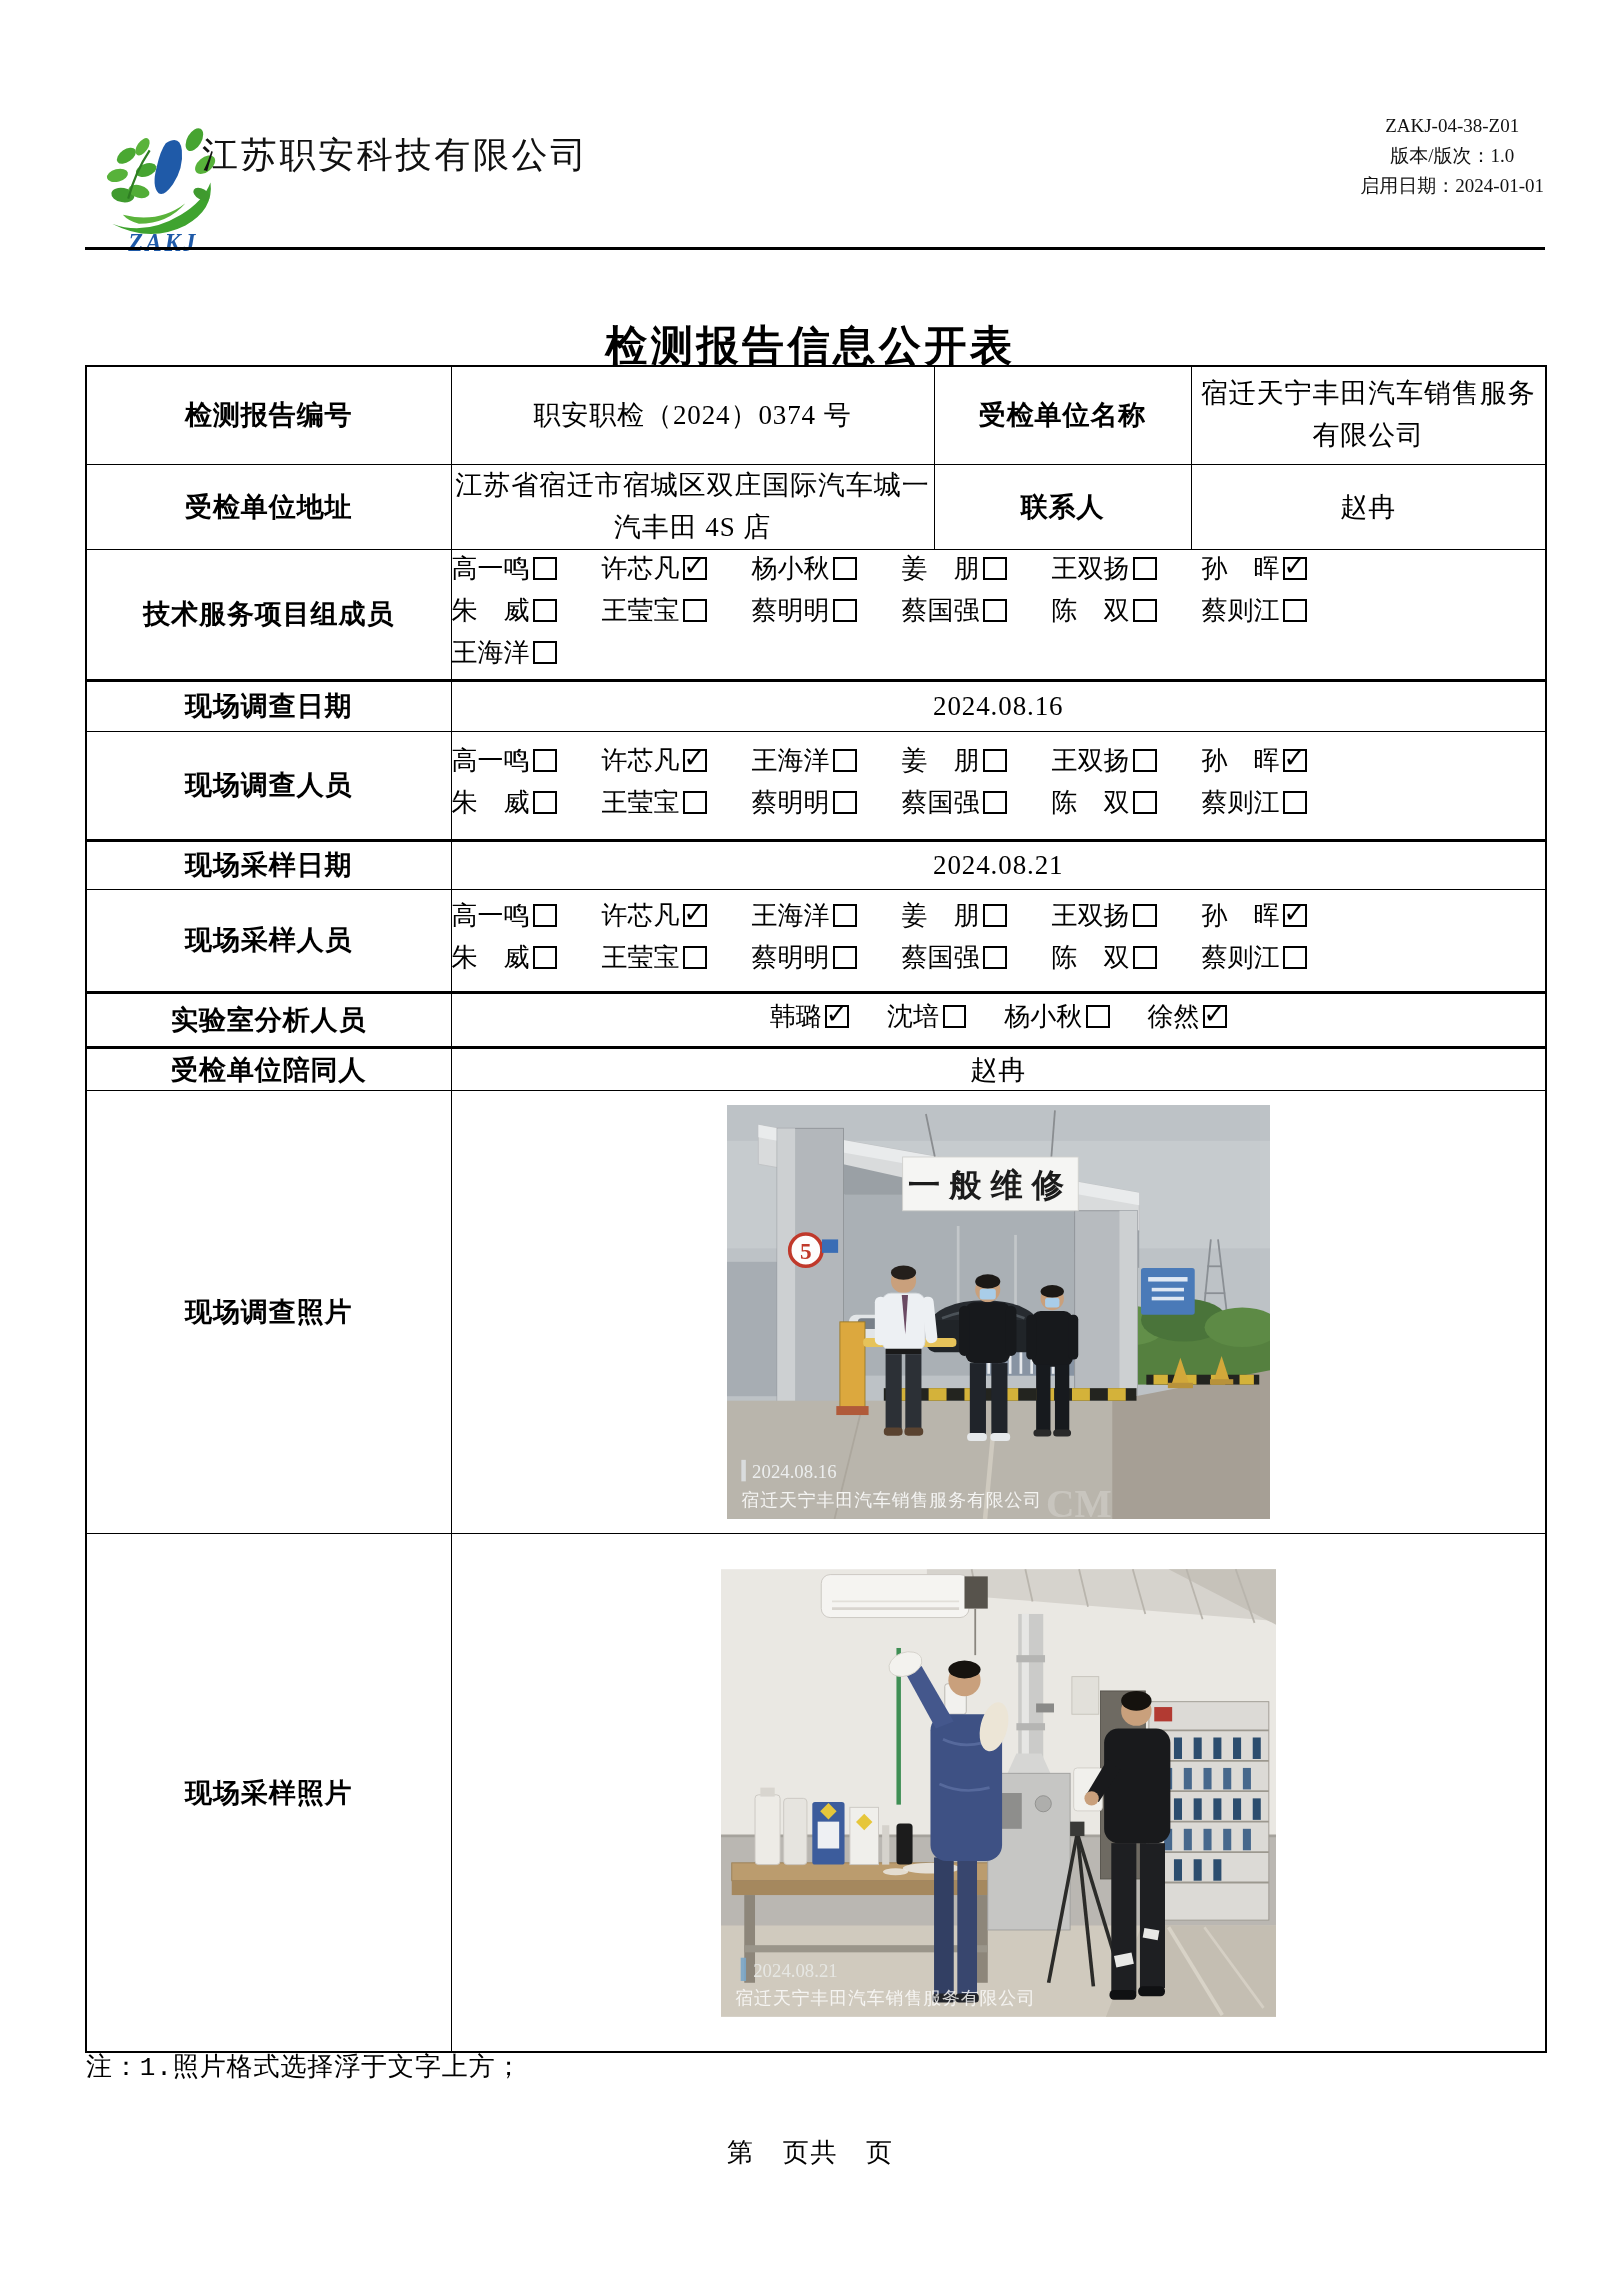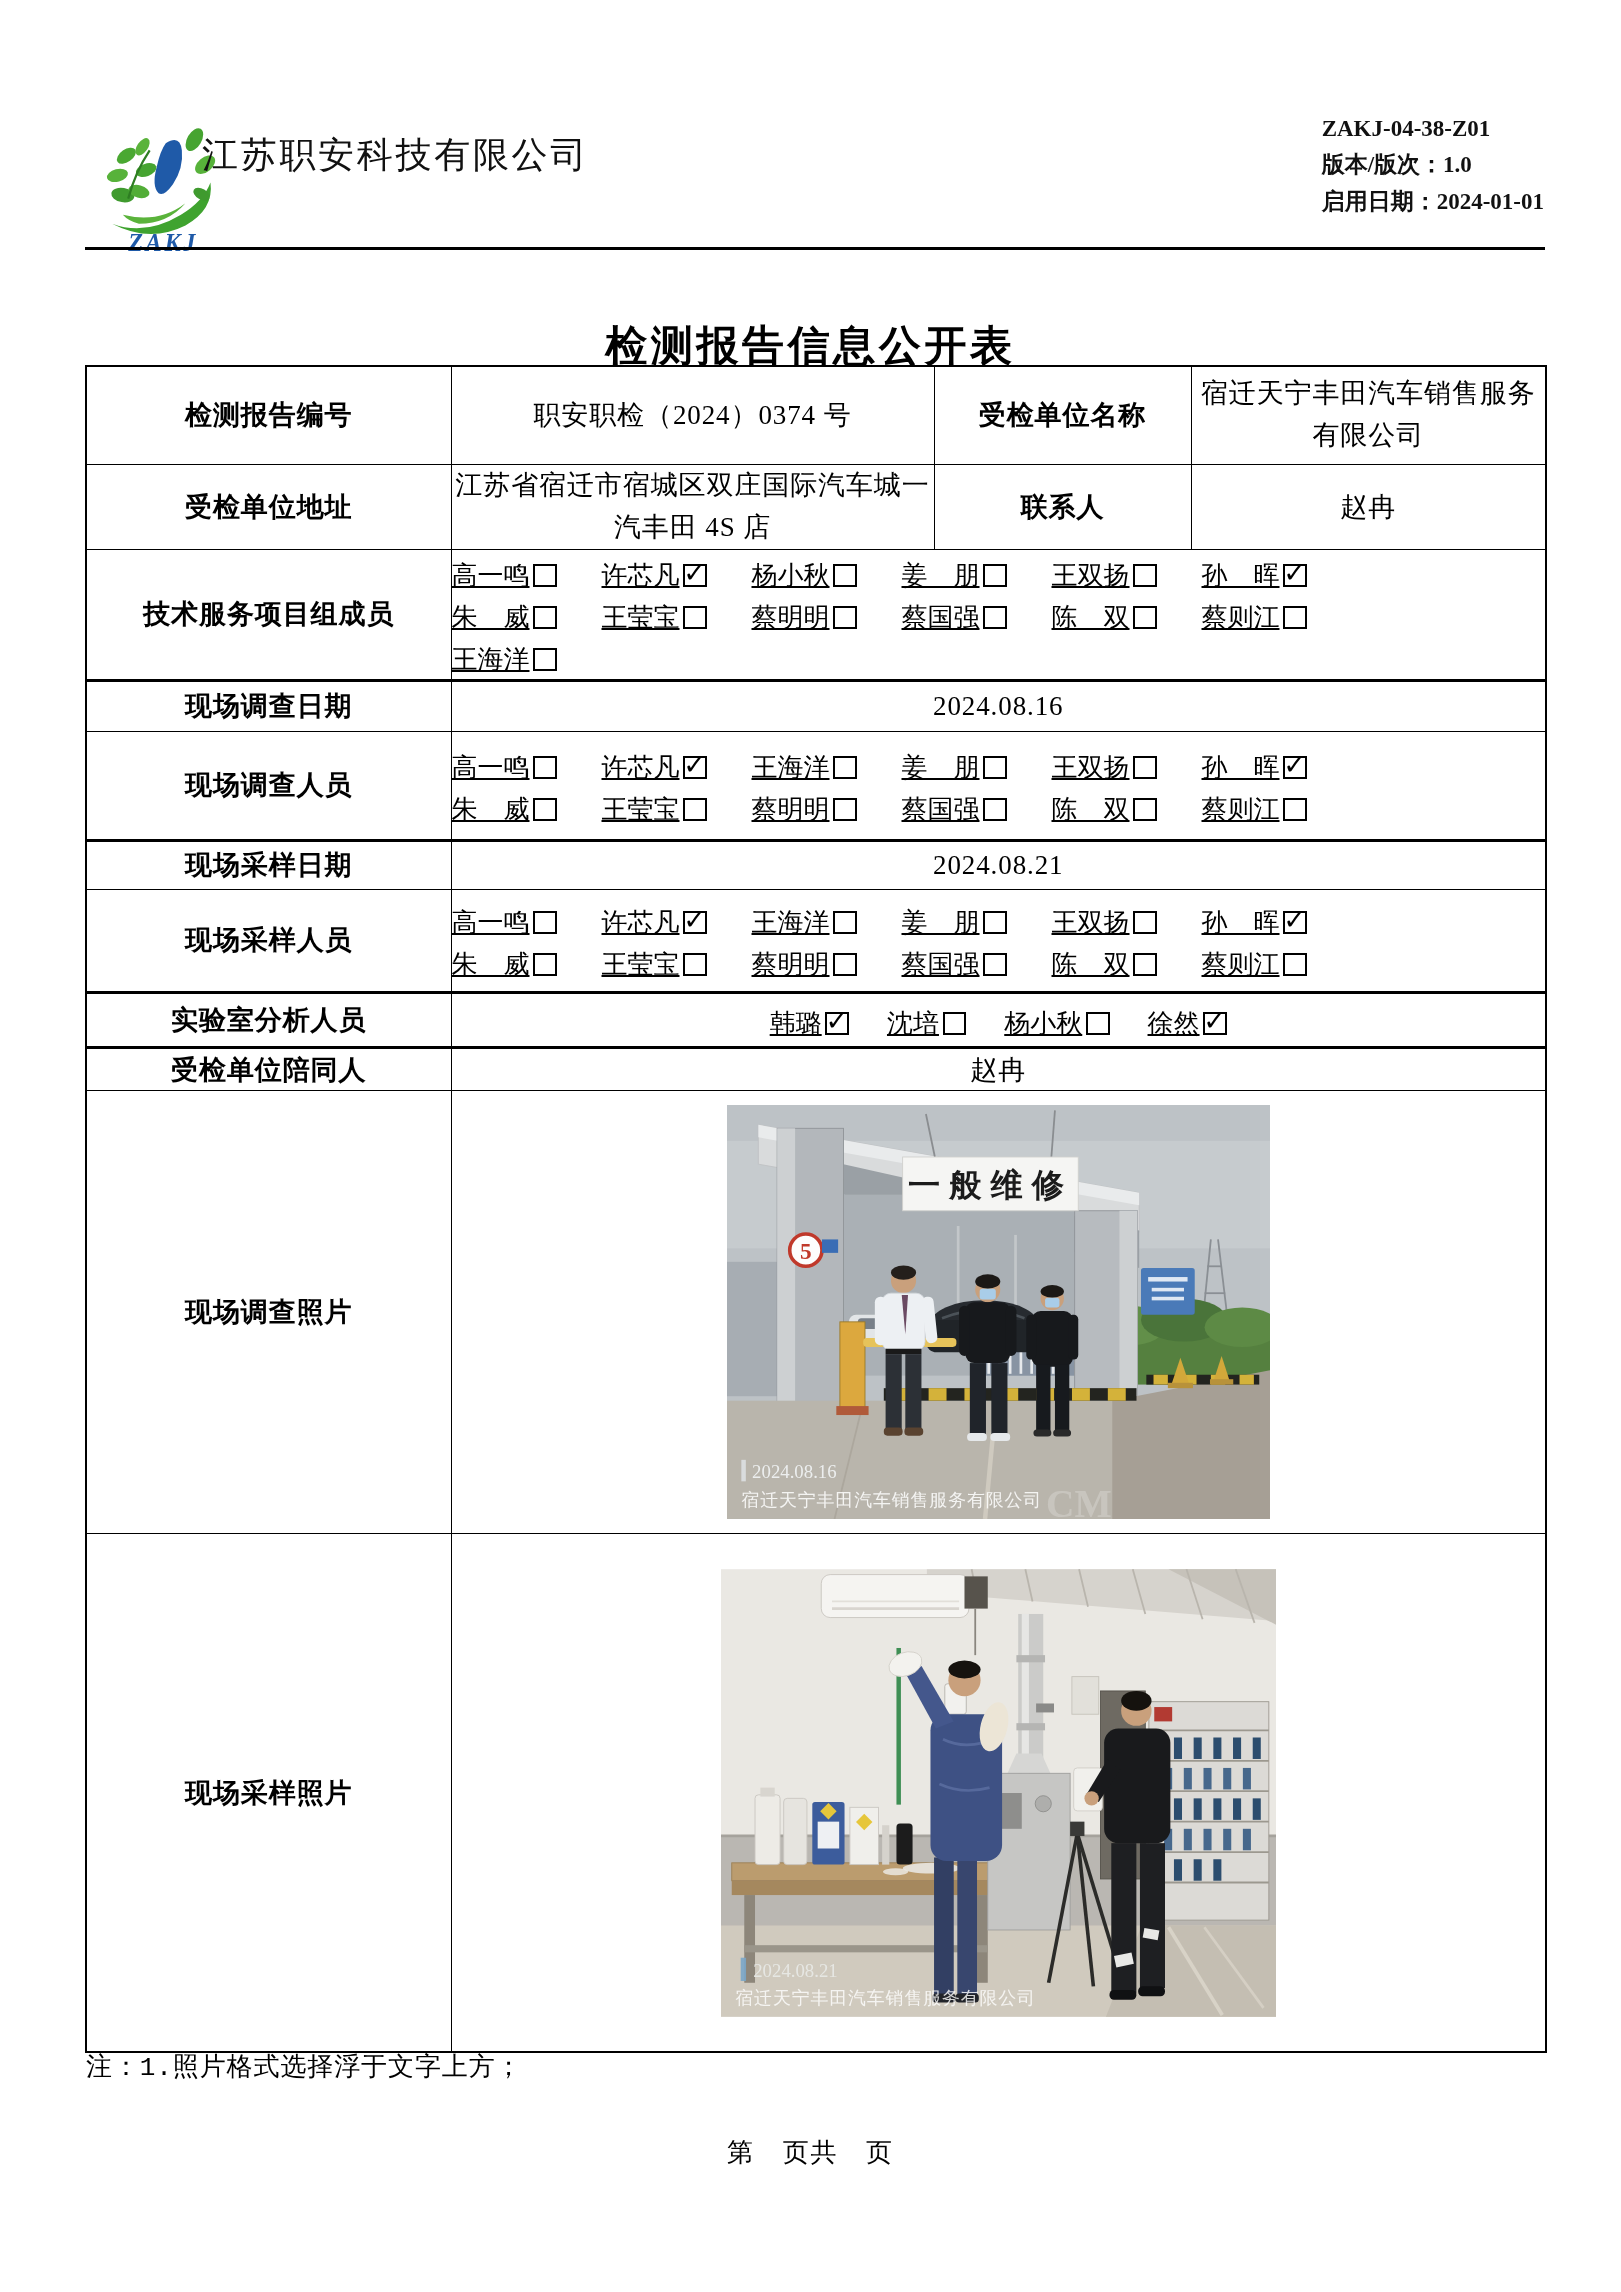--- a/index.html
+++ b/index.html
@@ -4,33 +4,33 @@
 <style>
   html,body { margin:0; padding:0; background:#ffffff; }
   .page {
     position:relative; width:1621px; height:2293px; background:#ffffff;
     font-family:"Liberation Serif","DejaVu Serif",serif; color:#000;
     overflow:hidden;
   }
   
   .logo-wrap { position:absolute; left:96px; top:109px; width:161px; height:148px; }
   .company-name { position:absolute; left:202px; top:131px; font-size:36px; letter-spacing:2.7px; color:#111; }
-  .doc-info { position:absolute; right:77px; top:111px; text-align:left; font-size:23px; line-height:1.58; color:#111;font-weight:bold; }
+  .doc-info { position:absolute; right:77px; top:111px; text-align:center; font-size:19px; line-height:1.58; color:#111; }
   .header-rule { position:absolute; left:85px; top:247px; width:1460px; height:2.7px; background:#000; }
   .page-title { position:absolute; left:0; top:283px; width:100%; text-align:center; font-size:42px; font-weight:bold; letter-spacing:3.6px;margin-top:35px; }
   
   table.main { position:absolute; left:85px; top:365px; width:1460px; border-collapse:collapse; table-layout:fixed; border:2.7px solid #000;padding-left:36px; }
   table.main td { border:1.8px solid #000; text-align:center; vertical-align:middle; font-size:27px; padding:0; overflow:hidden; }
   tr.thick td { border-top-width:3.6px; }
   td.lbl { font-weight:bold; letter-spacing:0.9px; }
   td.val { letter-spacing:0.9px; }
   td.val-wrap { padding:0 27px; line-height:1.55; letter-spacing:0.9px; }
   td.val-wrap2 { padding:0 19.7px; line-height:1.55; letter-spacing:0.9px; }
   td.members { text-align:left; padding:5.4px 0 5.4px 23px; }
-  .cb-line { display:flex; align-items:flex-end; height:42px;text-decoration:underline; }
+  .cb-line { display:flex; align-items:flex-start; height:42px; }
   .cb-item { width:150px; display:flex; align-items:center; white-space:nowrap; font-size:26px; flex:none; }
   .checkbox { width:19.7px; height:19.7px; border:2.7px solid #000; margin-left:3.6px; position:relative; flex:none; background:#fff; }
   .checkbox.checked::after {
     content:"✓"; position:absolute; left:-1.8px; top:-9px; font-size:27px; font-weight:bold;
     font-family:"DejaVu Sans",sans-serif; color:#000;
   }
   td.members.center { padding:5.4px 0; }
   td.members.center .cb-line { justify-content:center; }
   td.members.center .cb-item { width:auto; margin:0 19px; }
   td.photo-cell { vertical-align:middle; }

